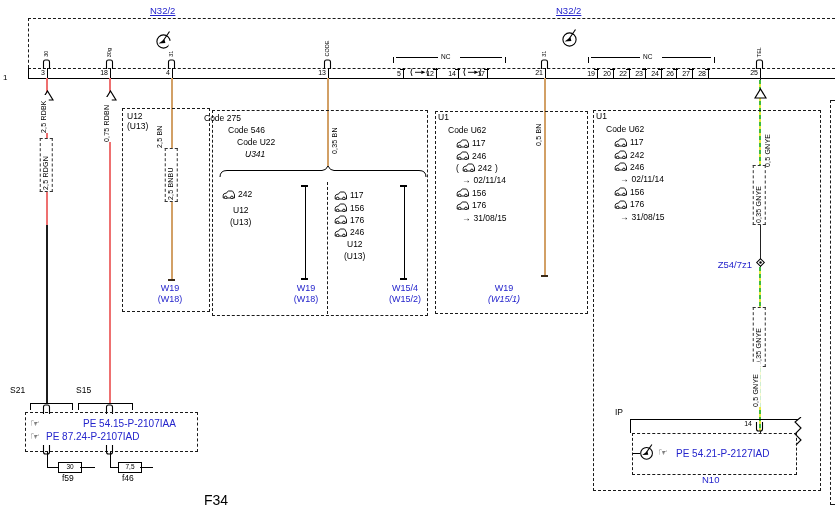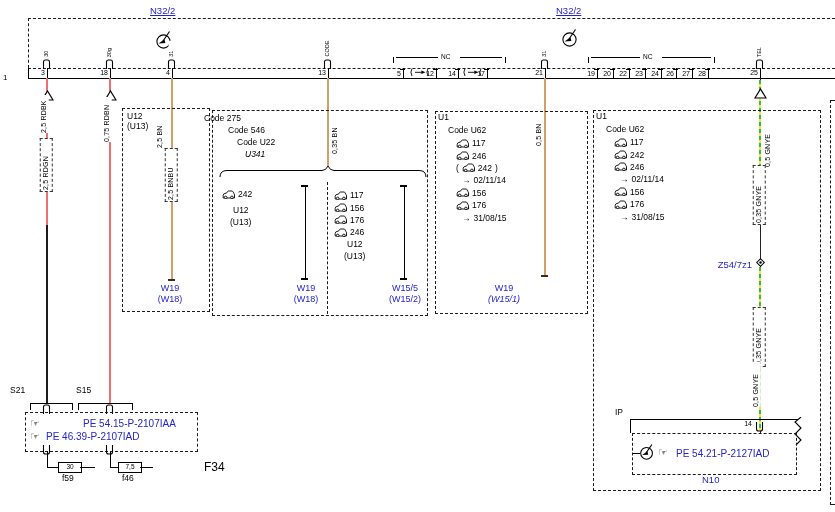--- a/index.html
+++ b/index.html
@@ -174,21 +174,21 @@
   <div class="txt" style="left:344px;top:252px;">(U13)</div>
 
   <div class="vline" style="left:304.5px;top:186px;height:93px;"></div>
   <div class="cap" style="left:301px;top:185px;background:#000;"></div>
   <div class="cap" style="left:301px;top:278px;background:#000;"></div>
   <div class="vline" style="left:403.5px;top:186px;height:93px;"></div>
   <div class="cap" style="left:400px;top:185px;background:#000;"></div>
   <div class="cap" style="left:400px;top:278px;background:#000;"></div>
   <div class="gnd" style="left:287px;top:283px;width:38px;">W19</div>
   <div class="gnd" style="left:287px;top:294px;width:38px;">(W18)</div>
-  <div class="gnd" style="left:384px;top:283px;width:42px;">W15/5</div>
+  <div class="gnd" style="left:384px;top:283px;width:42px;">W15/4</div>
   <div class="gnd" style="left:384px;top:294px;width:42px;">(W15/2)</div>
 
   <div class="ddbox" style="left:435px;top:111px;width:151px;height:201px;"></div>
   <div class="txt" style="left:438px;top:113px;">U1</div>
   <div class="txt" style="left:448px;top:126px;">Code U62</div>
   <div class="entries" style="left:456px;top:137px;">
       <div class="entry-row">
         <span>
           <svg width="13" height="9" viewBox="0 0 13 9">
             <path d="M1.2 8 V5.4 Q1.2 3.8 3 3.4 L4.5 3.1 L5.7 1.4 Q6 1 6.6 1 L10 1 Q10.7 1 11 1.7 L11.8 3.3 Q12.5 3.9 12.5 4.9 V8 Z" fill="#fff" stroke="#000" stroke-width="0.9"></path>
@@ -371,21 +371,21 @@
   <span class="abs" style="left:105px;top:404px;">
     <svg width="9" height="11" viewBox="0 0 9 11">
         <path d="M1.5 10 V3 Q1.5 1 3.5 1 L5.5 1 Q7.5 1 7.5 3 V10" fill="none" stroke="#000" stroke-width="1.1"></path>
       </svg>
     </span>
 
   <div class="ddbox" style="left:25px;top:412px;width:171px;height:38px;"></div>
   <span class="abs hand" style="left:30px;top:418px;">☞</span>
   <div class="txt ref" style="left:46px;top:418px;padding-left:37px;">PE 54.15-P-2107IAA</div>
   <span class="abs hand" style="left:30px;top:431px;">☞</span>
-  <div class="txt ref" style="left:46px;top:431px;">PE 46.39-P-2107IAD</div>
+  <div class="txt ref" style="left:46px;top:431px;">PE 87.24-P-2107IAD</div>
 
   <span class="abs" style="left:42px;top:444px;">
     <svg width="9" height="11" viewBox="0 0 9 11">
         <path d="M1.5 1 V8 Q1.5 10 3.5 10 L5.5 10 Q7.5 10 7.5 8 V1" fill="none" stroke="#000" stroke-width="1.1"></path>
       </svg>
     </span>
   <span class="abs" style="left:105px;top:444px;">
     <svg width="9" height="11" viewBox="0 0 9 11">
         <path d="M1.5 1 V8 Q1.5 10 3.5 10 L5.5 10 Q7.5 10 7.5 8 V1" fill="none" stroke="#000" stroke-width="1.1"></path>
       </svg>
@@ -395,21 +395,21 @@
   <div class="hline" style="left:46.5px;top:466.5px;width:12px;"></div>
   <div class="fuse" style="left:58px;top:462px;width:22px;height:9px;">30</div>
   <div class="hline" style="left:80px;top:466.5px;width:15px;"></div>
   <div class="txt" style="left:62px;top:474px;">f59</div>
 
   <div class="vline" style="left:109.5px;top:452px;height:15px;"></div>
   <div class="hline" style="left:109.5px;top:466.5px;width:9px;"></div>
   <div class="fuse" style="left:118px;top:462px;width:22px;height:9px;">7,5</div>
   <div class="hline" style="left:140px;top:466.5px;width:13px;"></div>
   <div class="txt" style="left:122px;top:474px;">f46</div>
-  <div class="txt" style="left:164px;top:461px;font-size:12px;padding-left:40px;">F34</div>
+  <div class="txt" style="left:164px;top:492px;font-size:14px;padding-left:40px;">F34</div>
 
 <div class="vline" style="left: 46.5px; top: 68px; height: 10px;"></div>
     <div class="abs" style="left: 42px; top: 58px;">
       <svg width="9" height="12" viewBox="0 0 9 12">
         <path d="M1.5 11 V4 Q1.5 2 3.5 2 L5.5 2 Q7.5 2 7.5 4 V11" fill="none" stroke="#000" stroke-width="1.1"></path>
       </svg>
     </div>
     <div class="pin-num" style="left: 33px; top: 69px; width: 12px;">3</div>
     <div class="tag" style="left: 44px; top: 41.2px; height: 15.8px;">30</div>
     <div class="vline" style="left: 109.5px; top: 68px; height: 10px;"></div>

